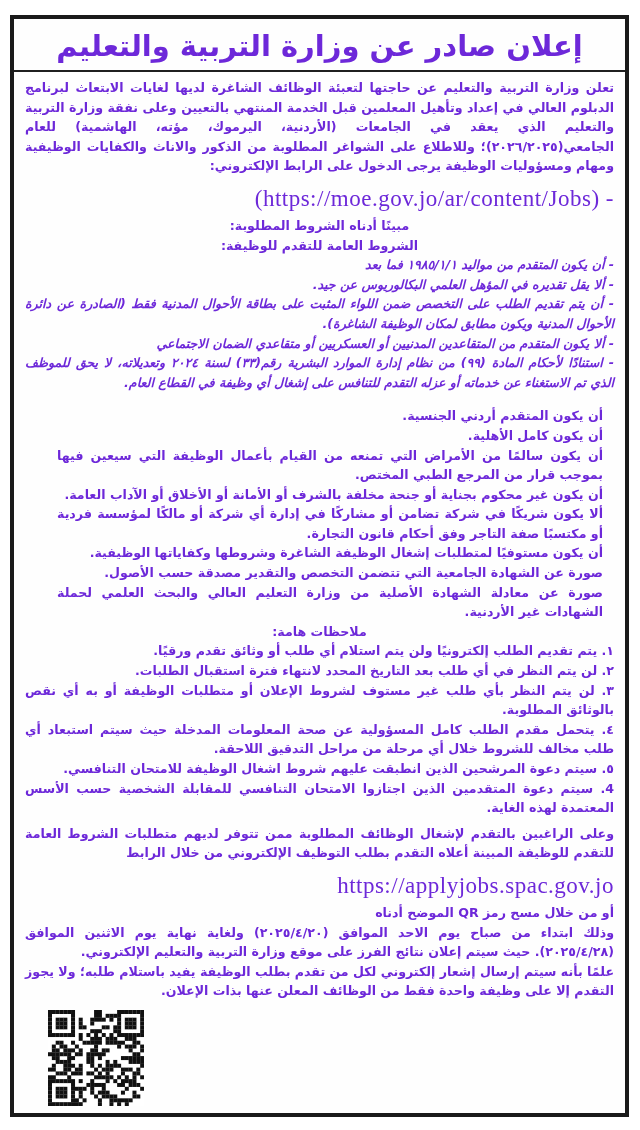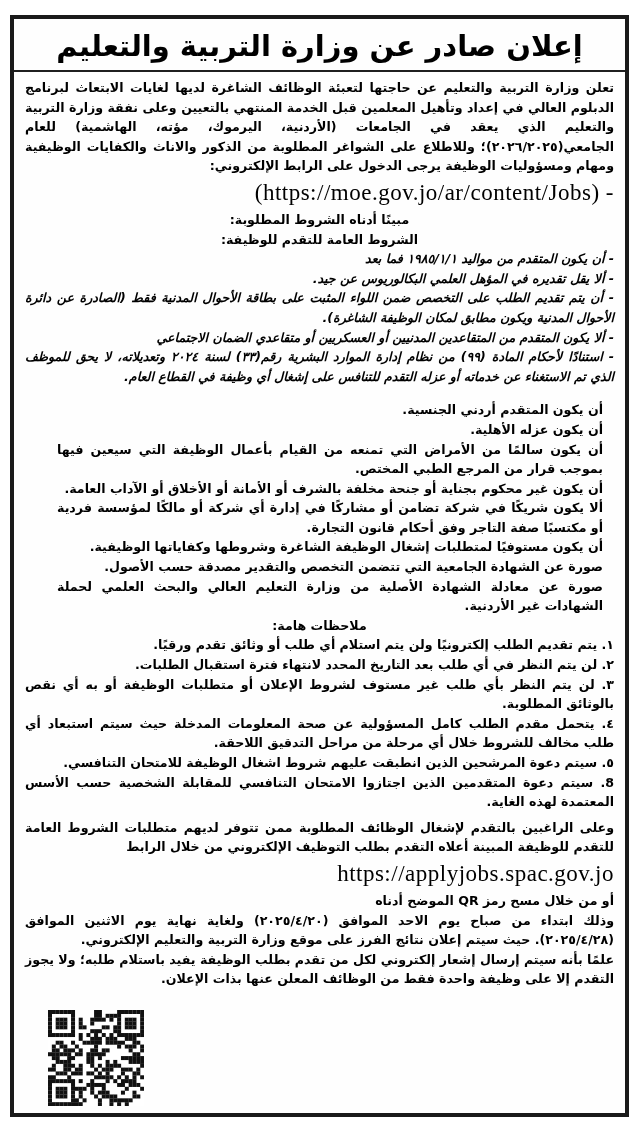--- a/index.html
+++ b/index.html
@@ -1,21 +1,21 @@
 <!DOCTYPE html>
 <html lang="ar" dir="rtl"><head>
 <meta charset="utf-8">
 <style>
   html,body{margin:0;padding:0;background:#ffffff;}
   .page{
     position:relative;
     width:640px;height:1130px;
     background:#ffffff;
     font-family:"DejaVu Sans","Liberation Sans",sans-serif;
-    color:#000000;
+    color:#6d28d9;
     overflow:hidden;
   }
   .frame{
     position:absolute;
     left:10px;top:15px;right:11px;bottom:13px;
     border:4px solid #1a1a1a;
     background:#fefefe;
     padding:4px 11px 6px 11px;
     box-sizing:border-box;
     overflow:hidden;
@@ -39,21 +39,21 @@
   .heading{text-align:center;}
   .dash-item{text-align:justify;font-style:italic;}
   .item{text-align:justify;padding-right:11px;margin-left:32px;}
   .note{text-align:justify;}
   .url{
     font-family:"Liberation Serif","DejaVu Serif",serif;
     font-weight:400;
     font-size:23px;
     line-height:29px;
     text-align:right;
-    margin:2px 0 3px 0;
+    margin:8px 0 3px 0;
     letter-spacing:0.5px;
   }
   .spacer{height:14px;}
   .spacer-small{height:6px;}
   .qr-wrap{
     position:absolute;
     left:34px;
     bottom:7px;
     width:96px;height:96px;
   }
@@ -70,34 +70,34 @@
         <div class="blk url">- (https://moe.gov.jo/ar/content/Jobs)</div>
         <div class="blk heading">مبينًا أدناه الشروط المطلوبة:</div>
         <div class="blk heading">الشروط العامة للتقدم للوظيفة:</div>
         <div class="blk dash-item">- أن يكون المتقدم من مواليد ١٩٨٥/١/١ فما بعد</div>
         <div class="blk dash-item">- ألا يقل تقديره في المؤهل العلمي البكالوريوس عن جيد.</div>
         <div class="blk dash-item">- أن يتم تقديم الطلب على التخصص ضمن اللواء المثبت على بطاقة الأحوال المدنية فقط (الصادرة عن دائرة الأحوال المدنية ويكون مطابق لمكان الوظيفة الشاغرة).</div>
         <div class="blk dash-item">- ألا يكون المتقدم من المتقاعدين المدنيين أو العسكريين أو متقاعدي الضمان الاجتماعي</div>
         <div class="blk dash-item">- استنادًا لأحكام المادة (٩٩) من نظام إدارة الموارد البشرية رقم(٣٣) لسنة ٢٠٢٤ وتعديلاته، لا يحق للموظف الذي تم الاستغناء عن خدماته أو عزله التقدم للتنافس على إشغال أي وظيفة في القطاع العام.</div>
         <div class="blk spacer"></div>
         <div class="blk item">أن يكون المتقدم أردني الجنسية.</div>
-        <div class="blk item">أن يكون عزله الأهلية.</div>
+        <div class="blk item">أن يكون كامل الأهلية.</div>
         <div class="blk item">أن يكون سالمًا من الأمراض التي تمنعه من القيام بأعمال الوظيفة التي سيعين فيها بموجب قرار من المرجع الطبي المختص.</div>
         <div class="blk item">أن يكون غير محكوم بجناية أو جنحة مخلفة بالشرف أو الأمانة أو الأخلاق أو الآداب العامة.</div>
         <div class="blk item">ألا يكون شريكًا في شركة تضامن أو مشاركًا في إدارة أي شركة أو مالكًا لمؤسسة فردية أو مكتسبًا صفة التاجر وفق أحكام قانون التجارة.</div>
         <div class="blk item">أن يكون مستوفيًا لمتطلبات إشغال الوظيفة الشاغرة وشروطها وكفاياتها الوظيفية.</div>
         <div class="blk item">صورة عن الشهادة الجامعية التي تتضمن التخصص والتقدير مصدقة حسب الأصول.</div>
         <div class="blk item">صورة عن معادلة الشهادة الأصلية من وزارة التعليم العالي والبحث العلمي لحملة الشهادات غير الأردنية.</div>
         <div class="blk heading">ملاحظات هامة:</div>
         <div class="blk note">١. يتم تقديم الطلب إلكترونيًا ولن يتم استلام أي طلب أو وثائق تقدم ورقيًا.</div>
         <div class="blk note">٢. لن يتم النظر في أي طلب بعد التاريخ المحدد لانتهاء فترة استقبال الطلبات.</div>
         <div class="blk note">٣. لن يتم النظر بأي طلب غير مستوف لشروط الإعلان أو متطلبات الوظيفة أو به أي نقص بالوثائق المطلوبة.</div>
         <div class="blk note">٤. يتحمل مقدم الطلب كامل المسؤولية عن صحة المعلومات المدخلة حيث سيتم استبعاد أي طلب مخالف للشروط خلال أي مرحلة من مراحل التدقيق اللاحقة.</div>
         <div class="blk note">٥. سيتم دعوة المرشحين الذين انطبقت عليهم شروط اشغال الوظيفة للامتحان التنافسي.</div>
-        <div class="blk note">8. سيتم دعوة المتقدمين الذين اجتازوا الامتحان التنافسي للمقابلة الشخصية حسب الأسس المعتمدة لهذه الغاية.</div>
+        <div class="blk note">4. سيتم دعوة المتقدمين الذين اجتازوا الامتحان التنافسي للمقابلة الشخصية حسب الأسس المعتمدة لهذه الغاية.</div>
         <div class="blk spacer-small"></div>
         <div class="blk paragraph">وعلى الراغبين بالتقدم لإشغال الوظائف المطلوبة ممن تتوفر لديهم متطلبات الشروط العامة للتقدم للوظيفة المبينة أعلاه التقدم بطلب التوظيف الإلكتروني من خلال الرابط</div>
         <div class="blk url">https://applyjobs.spac.gov.jo</div>
         <div class="blk paragraph">أو من خلال مسح رمز QR الموضح أدناه</div>
         <div class="blk paragraph">وذلك ابتداء من صباح يوم الاحد الموافق (٢٠٢٥/٤/٢٠) ولغاية نهاية يوم الاثنين الموافق (٢٠٢٥/٤/٢٨). حيث سيتم إعلان نتائج الفرز على موقع وزارة التربية والتعليم الإلكتروني.</div>
         <div class="blk paragraph">علمًا بأنه سيتم إرسال إشعار إلكتروني لكل من تقدم بطلب الوظيفة يفيد باستلام طلبه؛ ولا يجوز التقدم إلا على وظيفة واحدة فقط من الوظائف المعلن عنها بذات الإعلان.</div>
       </div>
     <div class="qr-wrap">
       <svg id="qr-svg" width="96" height="96" viewBox="0 0 25 25" xmlns="http://www.w3.org/2000/svg">
           <rect x="0" y="0" width="25" height="25" fill="#fff"></rect>

